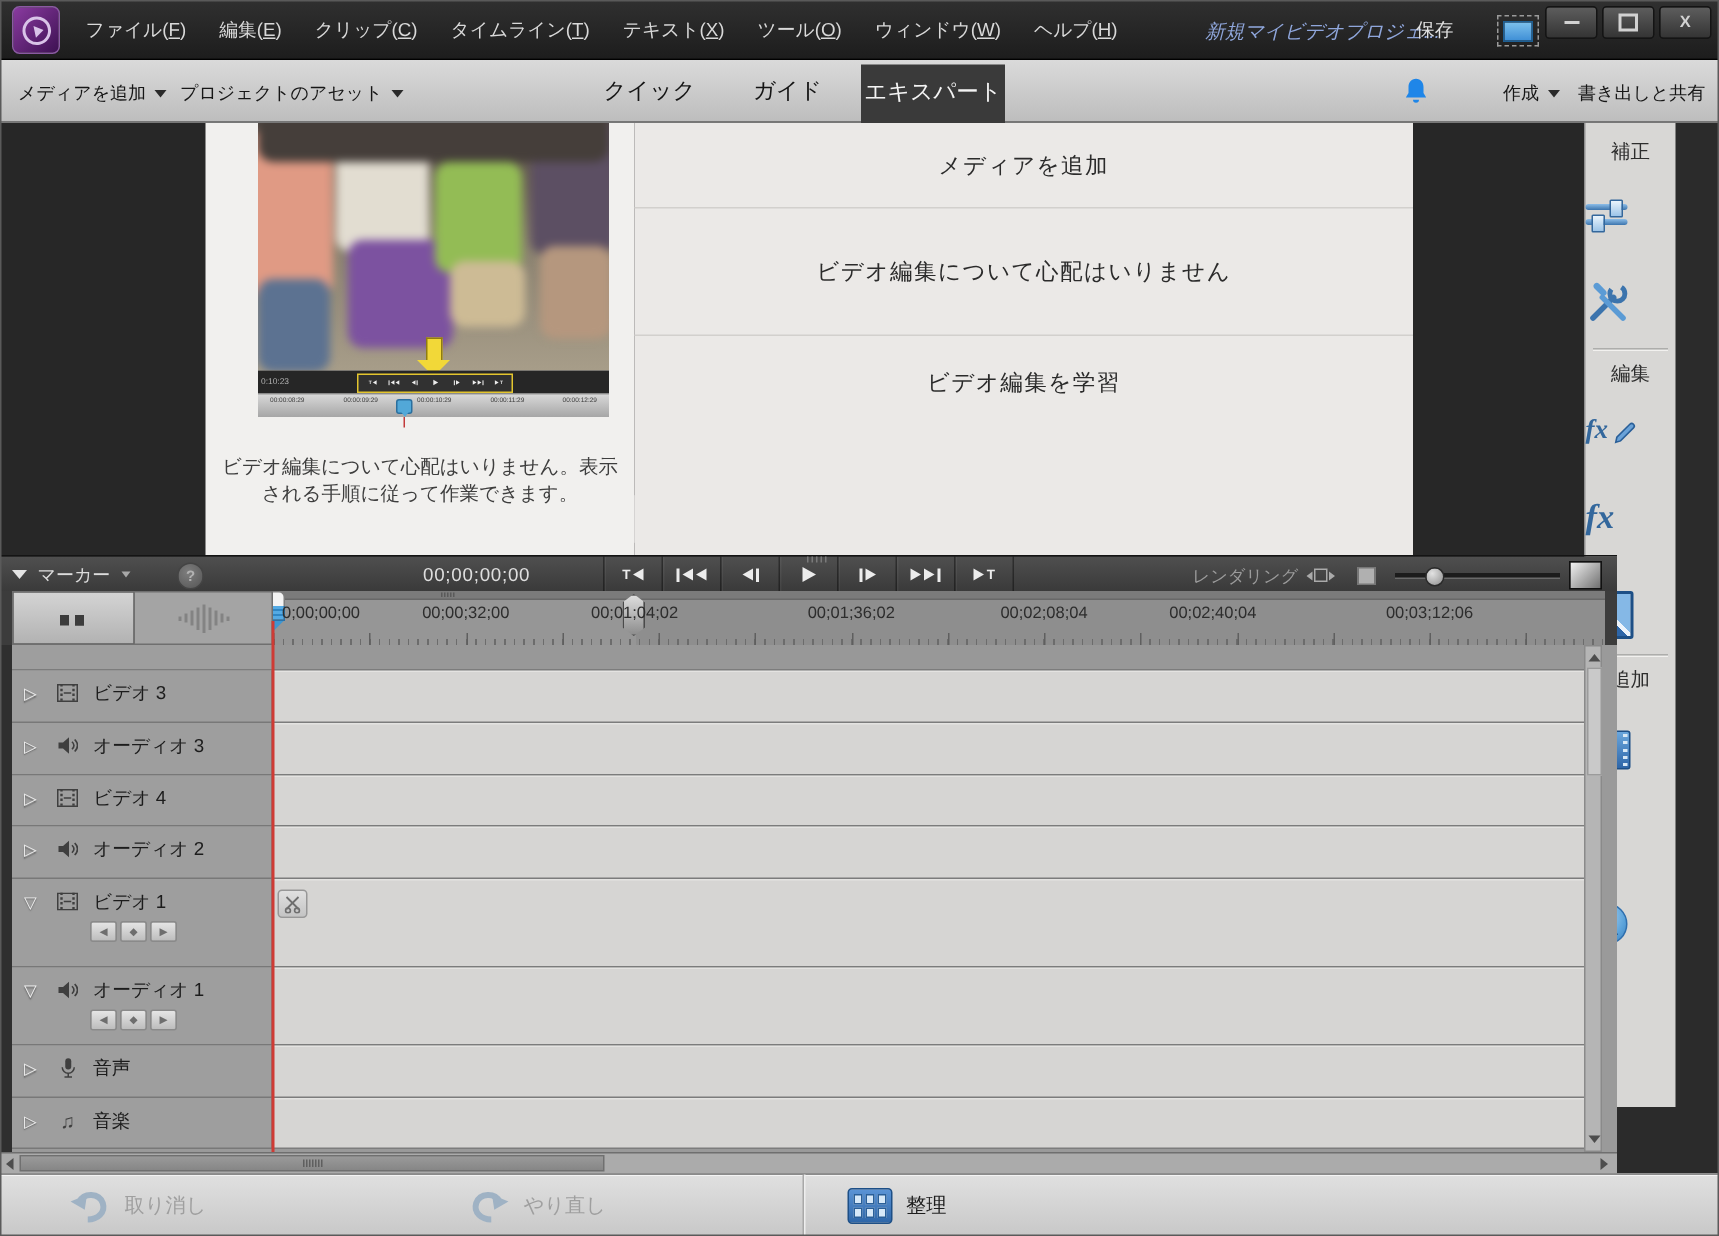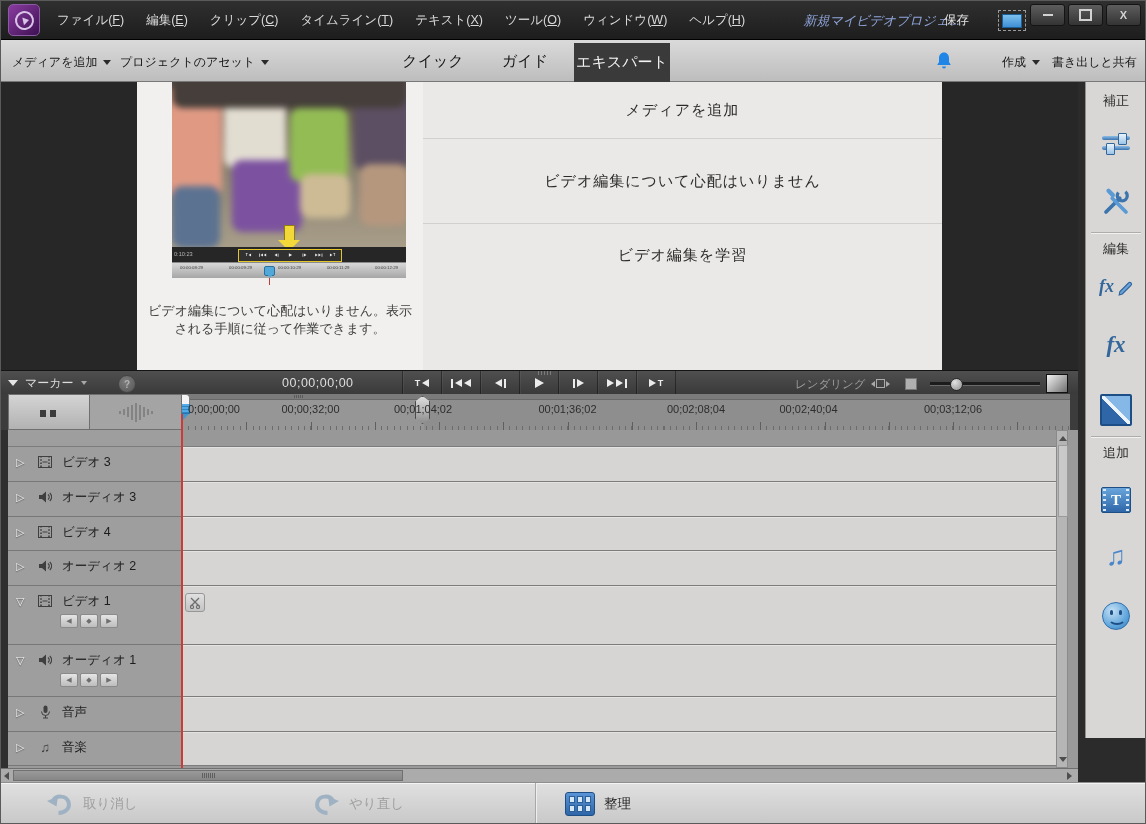--- a/index.html
+++ b/index.html
@@ -78,23 +78,23 @@
   #tutorial-caption{position:absolute;left:6px;top:220px;width:274px;font-size:13px;line-height:1.42;
     text-align:center;color:#3e3e3e}
   #callout-arrow{position:absolute;left:286px;top:248px;width:0;height:0;
     border-top:16px solid transparent;border-bottom:16px solid transparent;border-left:19px solid #f1f0ee}
   #guide-list{position:absolute;left:423px;top:0;width:519px;height:288px;background:#ebe9e7}
   .guide-row{box-sizing:border-box;border-bottom:1px solid #d2d0cd;display:flex;align-items:center;justify-content:center}
   .guide-row.r0{height:57px}.guide-row.r1{height:85px}.guide-row.r2{height:84px}.guide-row.r3{height:62px;border-bottom:none}
   .guide-label{font-size:15px;color:#2b2b2b;letter-spacing:1px}
 
   
-  #sidebar{position:absolute;left:1085px;top:82px;width:61px;height:656px;background:#d8d7d5;border-left:1px solid #8f8f8f;box-sizing:border-box}
+  #sidebar{position:absolute;left:1056px;top:82px;width:61px;height:656px;background:#d8d7d5;border-left:1px solid #8f8f8f;box-sizing:border-box}
   .si-label{position:absolute;left:0;right:0;text-align:center;font-size:13px;color:#2d2d2d}
-  .si-icon{position:absolute;left:0;right:0;display:flex;justify-content:center;cursor:pointer}
+  .si-icon{position:absolute;left:0;right:0;display:flex;justify-content:flex-start;cursor:pointer}
   .si-div{position:absolute;left:5px;right:5px;height:1px;background:#adadab;box-shadow:0 1px 0 #f2f1ef}
   .adj{width:28px;height:22px;position:relative}
   .adj .bar{position:absolute;left:0;width:28px;height:4px;border-radius:2px;background:linear-gradient(#8cbde8,#3c74ad)}
   .adj .b1{top:3px}.adj .b2{top:13px}
   .adj .hd{position:absolute;width:7px;height:10px;background:linear-gradient(#eaf4fc,#9cc4e8);border:1px solid #33679c;border-radius:1px}
   .adj .h1{left:16px;top:0}.adj .h2{left:4px;top:10px}
   .fx-t{font-family:"Liberation Serif","DejaVu Serif",serif;font-style:italic;font-weight:bold;color:#33679c;font-size:18px}
   .fx-t.big{font-size:23px}
   .fxwrap{position:relative;width:34px;height:26px}
   .fxwrap .fx-t{position:absolute;left:0;top:0}

